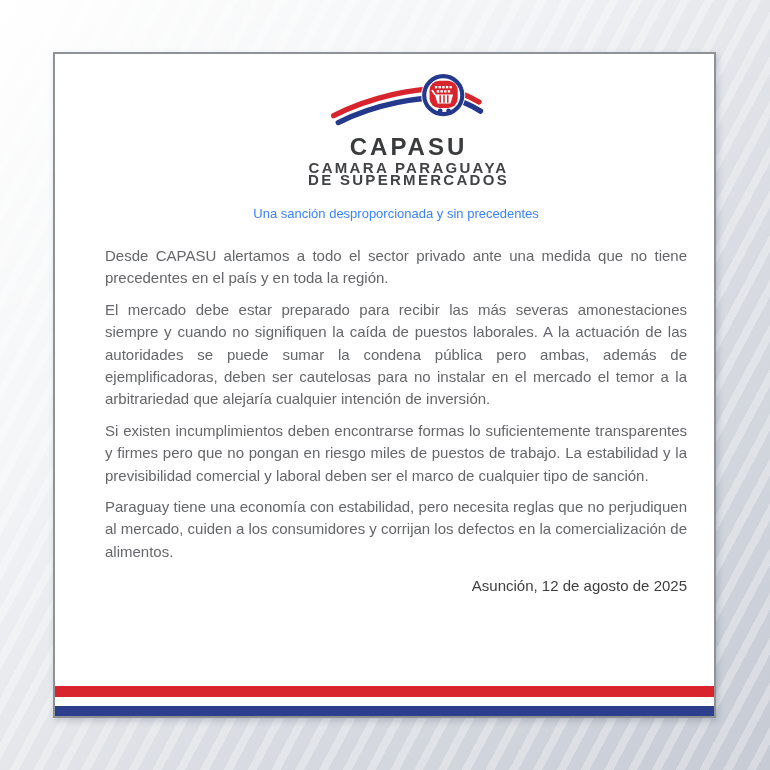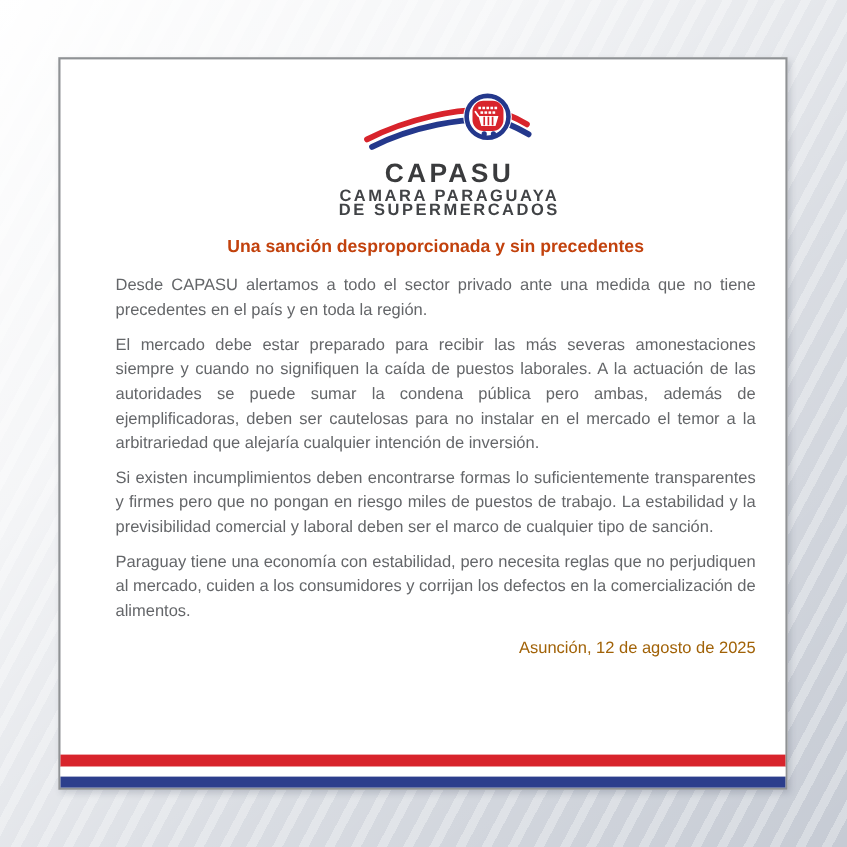--- a/index.html
+++ b/index.html
@@ -9,41 +9,41 @@
     background:
       linear-gradient(135deg,#ffffff 0%,rgba(255,255,255,0.82) 30%,rgba(255,255,255,0.35) 62%,rgba(255,255,255,0) 100%),
       repeating-linear-gradient(118deg,#c6cbd4 0 13px,#d7dbe1 13px 21px);
   }
   .card{
     position:absolute;left:53px;top:52px;width:663px;height:666px;
     box-sizing:border-box;background:#ffffff;border:2px solid #8f9295;
     box-shadow:2px 3px 6px rgba(60,70,90,0.22);
   }
   .content{padding:0 27px 0 50px;}
-  .logo-wrap{text-align:center;padding-top:24px;margin-left:48px;}
+  .logo-wrap{text-align:center;padding-top:13px;margin-left:48px;}
   .logo-mark{display:block;margin:0 auto;}
   .logo-name{
     font-size:24px;font-weight:bold;color:#3a3b3d;letter-spacing:3px;
     line-height:24px;margin-top:-2px;
   }
   .logo-tagline{
     font-size:15px;color:#414346;letter-spacing:2.3px;font-weight:bold;
     line-height:11px;margin-top:3px;
   }
   .title{
-    text-align:center;font-weight:bold;color:#c2410c;
-    font-size:16px;line-height:27px;margin-top:15px;
+    text-align:center;font-weight:normal;color:#3b82f6;
+    font-size:13px;line-height:27px;margin-top:15px;
   }
-  .bodytext{margin-top:11px;}
+  .bodytext{margin-top:18px;}
   .bodytext p{
     margin:0 0 9px 0;font-size:15px;line-height:22.4px;color:#646669;
     text-align:justify;
   }
   .dateline{
-    text-align:right;font-size:15px;color:#a16207;margin-top:14px;
+    text-align:right;font-size:15px;color:#404040;margin-top:14px;
   }
   .flag{position:absolute;left:0;right:0;bottom:0;}
   .flag .red{height:11px;background:#d8242c;}
   .flag .white{height:9px;background:#ffffff;}
   .flag .blue{height:10px;background:#2c3e8c;}
 </style>
 </head>
 <body>
 
 <div class="card">

